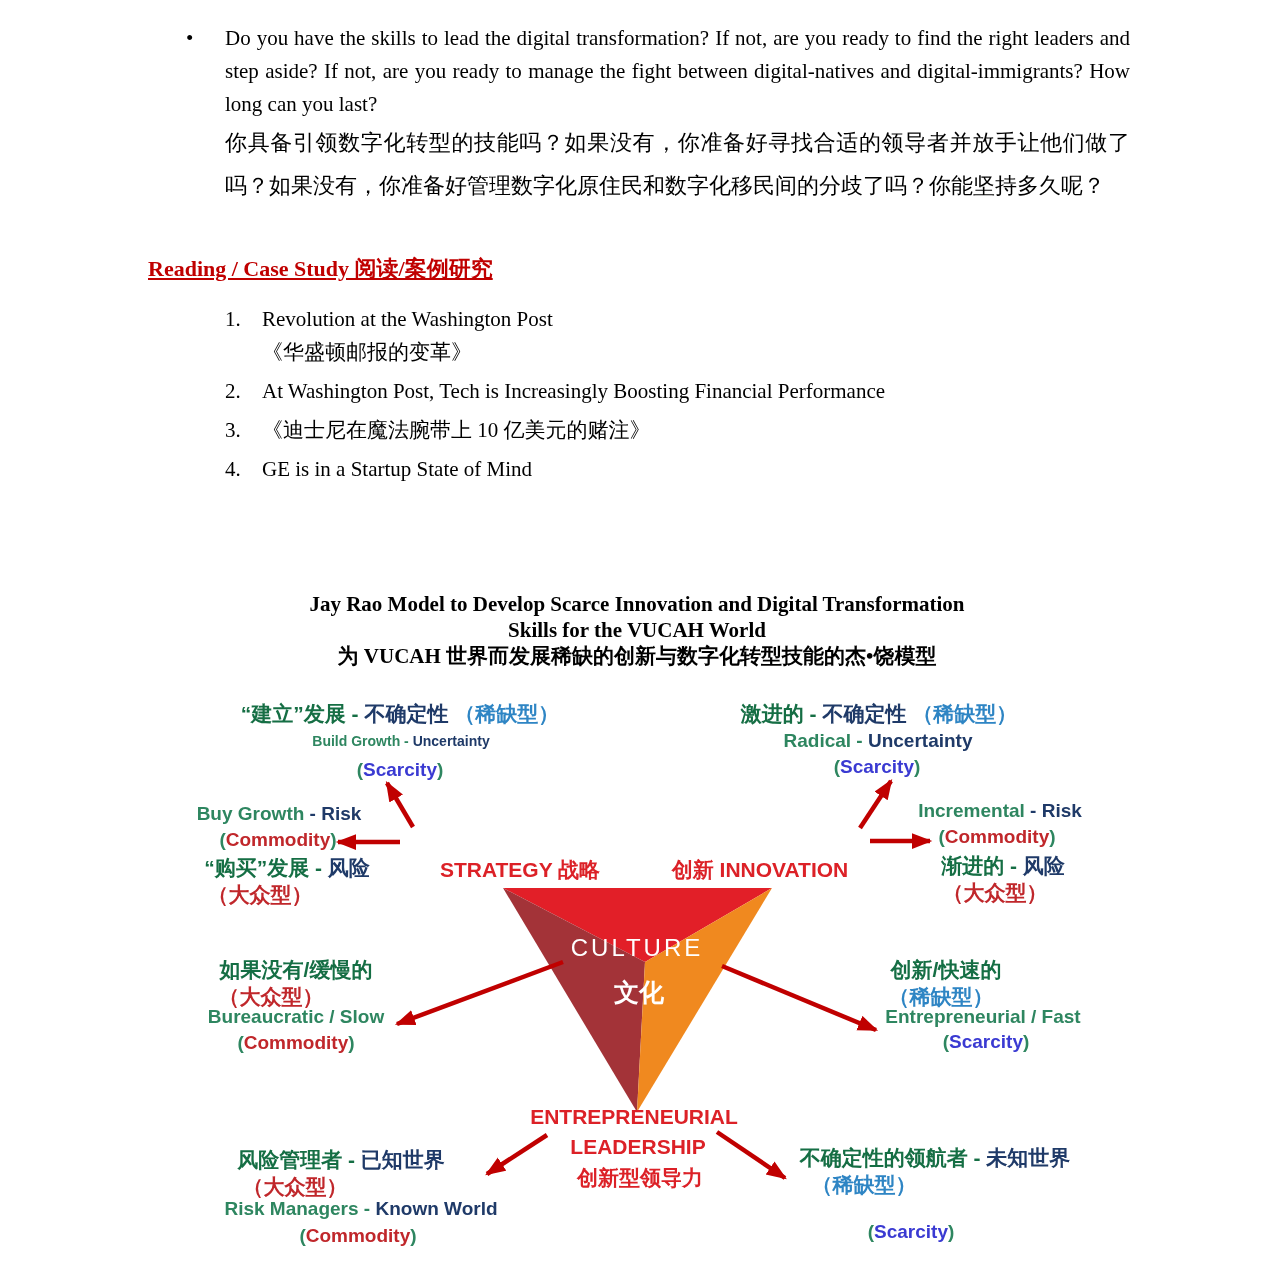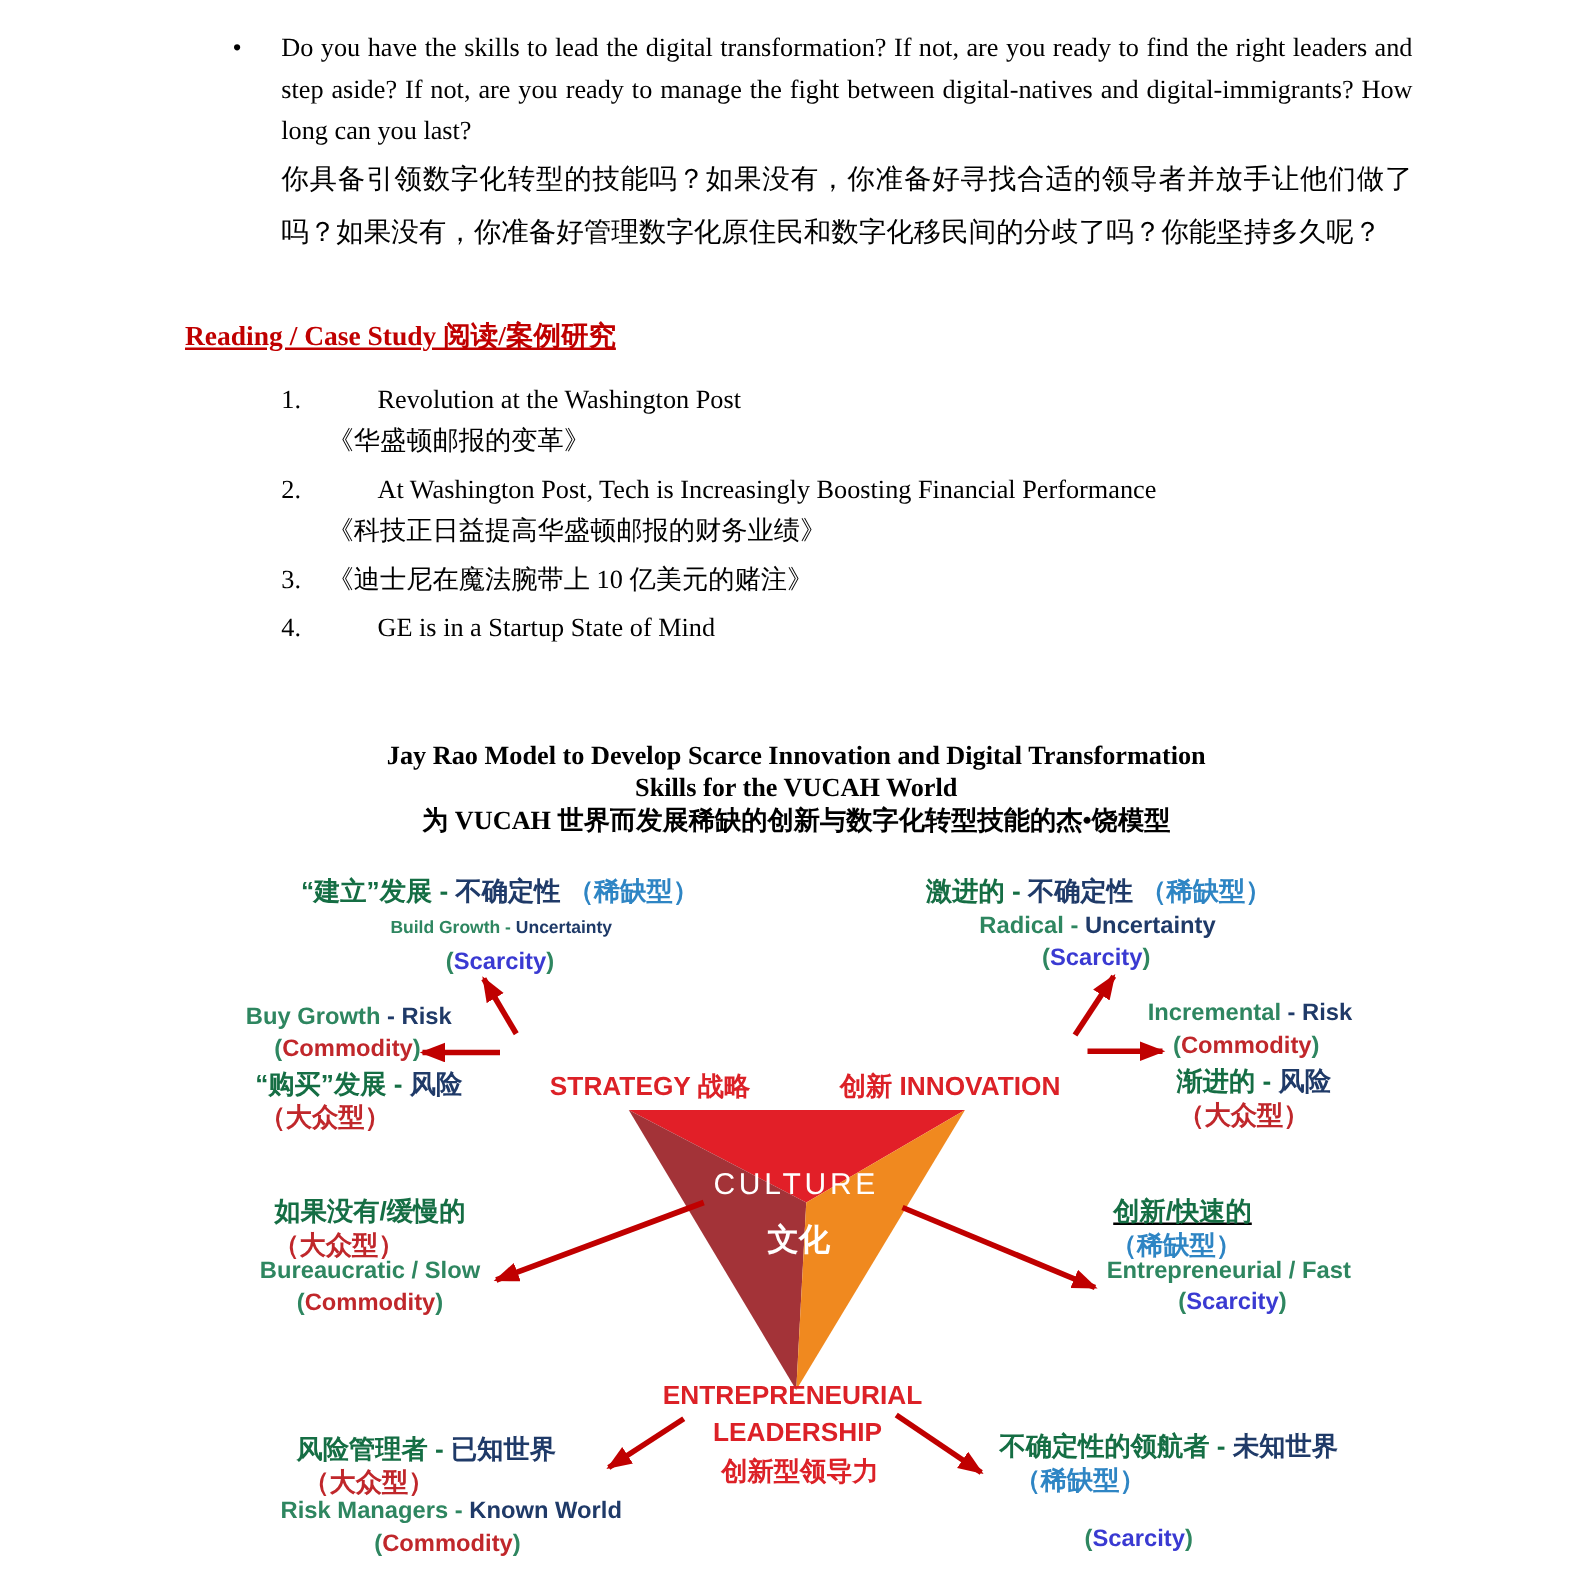--- a/index.html
+++ b/index.html
@@ -11,21 +11,21 @@
   .bullet-body{width:905px;}
   .bullet-en{font-size:21px;line-height:33px;text-align:justify;}
   .bullet-zh{font-size:22px;line-height:43px;text-align:justify;}
   
   .heading{position:absolute;left:148px;top:254px;margin:0;font-size:22px;font-weight:bold;
            color:#C00000;text-decoration:underline;}
   
   .readings{position:absolute;left:225px;top:303px;width:900px;}
   .r-item{display:flex;margin-bottom:6px;}
   .r-num{width:37px;font-size:21px;line-height:33px;}
-  .r-en{font-size:21px;line-height:33px;margin-left:40px;}
+  .r-en{font-size:21px;line-height:33px;}
   .r-zh{font-size:21px;line-height:33px;}
   
   .model-title{position:absolute;left:0;top:591px;width:1274px;text-align:center;
                font-weight:bold;font-size:21px;line-height:26px;}
   
   .diagram{position:absolute;left:0;top:688px;width:1274px;height:573px;}
   .diagram svg{position:absolute;left:0;top:0;}
   .dlabels{position:absolute;left:0;top:0;width:100%;height:100%;}
   .dline{position:absolute;transform:translateX(-50%);white-space:nowrap;font-weight:700;
          font-family:"Liberation Sans",sans-serif;line-height:1.15;}
@@ -50,21 +50,20 @@
       <span class="r-num">1.</span>
       <div>
         <div class="r-en">Revolution at the Washington Post</div>
         <div class="r-zh">《华盛顿邮报的变革》</div>
       </div>
     </div>
     <div class="r-item">
       <span class="r-num">2.</span>
       <div>
         <div class="r-en">At Washington Post, Tech is Increasingly Boosting Financial Performance</div>
-        <div class="r-zh">《科技正日益提高华盛顿邮报的财务业绩》</div>
       </div>
     </div>
     <div class="r-item">
       <span class="r-num">3.</span>
       <div>
         <div class="r-zh">《迪士尼在魔法腕带上 10 亿美元的赌注》</div>
       </div>
     </div>
     <div class="r-item">
       <span class="r-num">4.</span>
@@ -115,21 +114,21 @@
         <div class="dline" style="left: 878px; top: 42px; font-size: 19px; font-weight: 600;"><span style="color: rgb(46, 134, 96);">Radical - </span><span style="color: rgb(31, 58, 104);">Uncertainty</span></div>
         <div class="dline" style="left: 877px; top: 68px; font-size: 19px; font-weight: 600;"><span style="color: rgb(46, 134, 96);">(</span><span style="color: rgb(58, 58, 210);">Scarcity</span><span style="color: rgb(46, 134, 96);">)</span></div>
         <div class="dline" style="left: 1000px; top: 112px; font-size: 19px; font-weight: 600;"><span style="color: rgb(46, 134, 96);">Incremental</span><span style="color: rgb(31, 58, 104);"> - Risk</span></div>
         <div class="dline" style="left: 997px; top: 138px; font-size: 19px; font-weight: 600;"><span style="color: rgb(46, 134, 96);">(</span><span style="color: rgb(192, 39, 43);">Commodity</span><span style="color: rgb(46, 134, 96);">)</span></div>
         <div class="dline" style="left: 1003px; top: 166px; font-size: 21px;"><span style="color: rgb(21, 110, 68);">渐进的 - </span><span style="color: rgb(31, 58, 104);">风险</span></div>
         <div class="dline" style="left: 995px; top: 193px; font-size: 21px;"><span style="color: rgb(192, 39, 43);">（大众型）</span></div>
         <div class="dline" style="left: 296px; top: 270px; font-size: 21px;"><span style="color: rgb(21, 110, 68);">如果没有/缓慢的</span></div>
         <div class="dline" style="left: 271px; top: 297px; font-size: 21px;"><span style="color: rgb(192, 39, 43);">（大众型）</span></div>
         <div class="dline" style="left: 296px; top: 318px; font-size: 19px; font-weight: 600;"><span style="color: rgb(46, 134, 96);">Bureaucratic / Slow</span></div>
         <div class="dline" style="left: 296px; top: 344px; font-size: 19px; font-weight: 600;"><span style="color: rgb(46, 134, 96);">(</span><span style="color: rgb(192, 39, 43);">Commodity</span><span style="color: rgb(46, 134, 96);">)</span></div>
-        <div class="dline" style="left: 946px; top: 270px; font-size: 21px; text-decoration: underline;"><span style="color: rgb(21, 110, 68);">创新/快速的</span></div>
+        <div class="dline" style="left: 946px; top: 270px; font-size: 21px;"><span style="color: rgb(21, 110, 68);">创新/快速的</span></div>
         <div class="dline" style="left: 941px; top: 297px; font-size: 21px;"><span style="color: rgb(46, 133, 196);">（稀缺型）</span></div>
         <div class="dline" style="left: 983px; top: 318px; font-size: 19px; font-weight: 600;"><span style="color: rgb(46, 134, 96);">Entrepreneurial / Fast</span></div>
         <div class="dline" style="left: 986px; top: 343px; font-size: 19px; font-weight: 600;"><span style="color: rgb(46, 134, 96);">(</span><span style="color: rgb(58, 58, 210);">Scarcity</span><span style="color: rgb(46, 134, 96);">)</span></div>
         <div class="dline" style="left: 637px; top: 246px; font-size: 24px; font-weight: 400; letter-spacing: 3px;"><span style="color: rgb(255, 255, 255);">CULTURE</span></div>
         <div class="dline" style="left: 639px; top: 290px; font-size: 25px;"><span style="color: rgb(255, 255, 255);">文化</span></div>
         <div class="dline" style="left: 634px; top: 417px; font-size: 21px;"><span style="color: rgb(220, 33, 39);">ENTREPRENEURIAL</span></div>
         <div class="dline" style="left: 638px; top: 447px; font-size: 21px;"><span style="color: rgb(220, 33, 39);">LEADERSHIP</span></div>
         <div class="dline" style="left: 640px; top: 478px; font-size: 21px;"><span style="color: rgb(220, 33, 39);">创新型领导力</span></div>
         <div class="dline" style="left: 341px; top: 460px; font-size: 21px;"><span style="color: rgb(21, 110, 68);">风险管理者 - </span><span style="color: rgb(31, 58, 104);">已知世界</span></div>
         <div class="dline" style="left: 295px; top: 487px; font-size: 21px;"><span style="color: rgb(192, 39, 43);">（大众型）</span></div>

